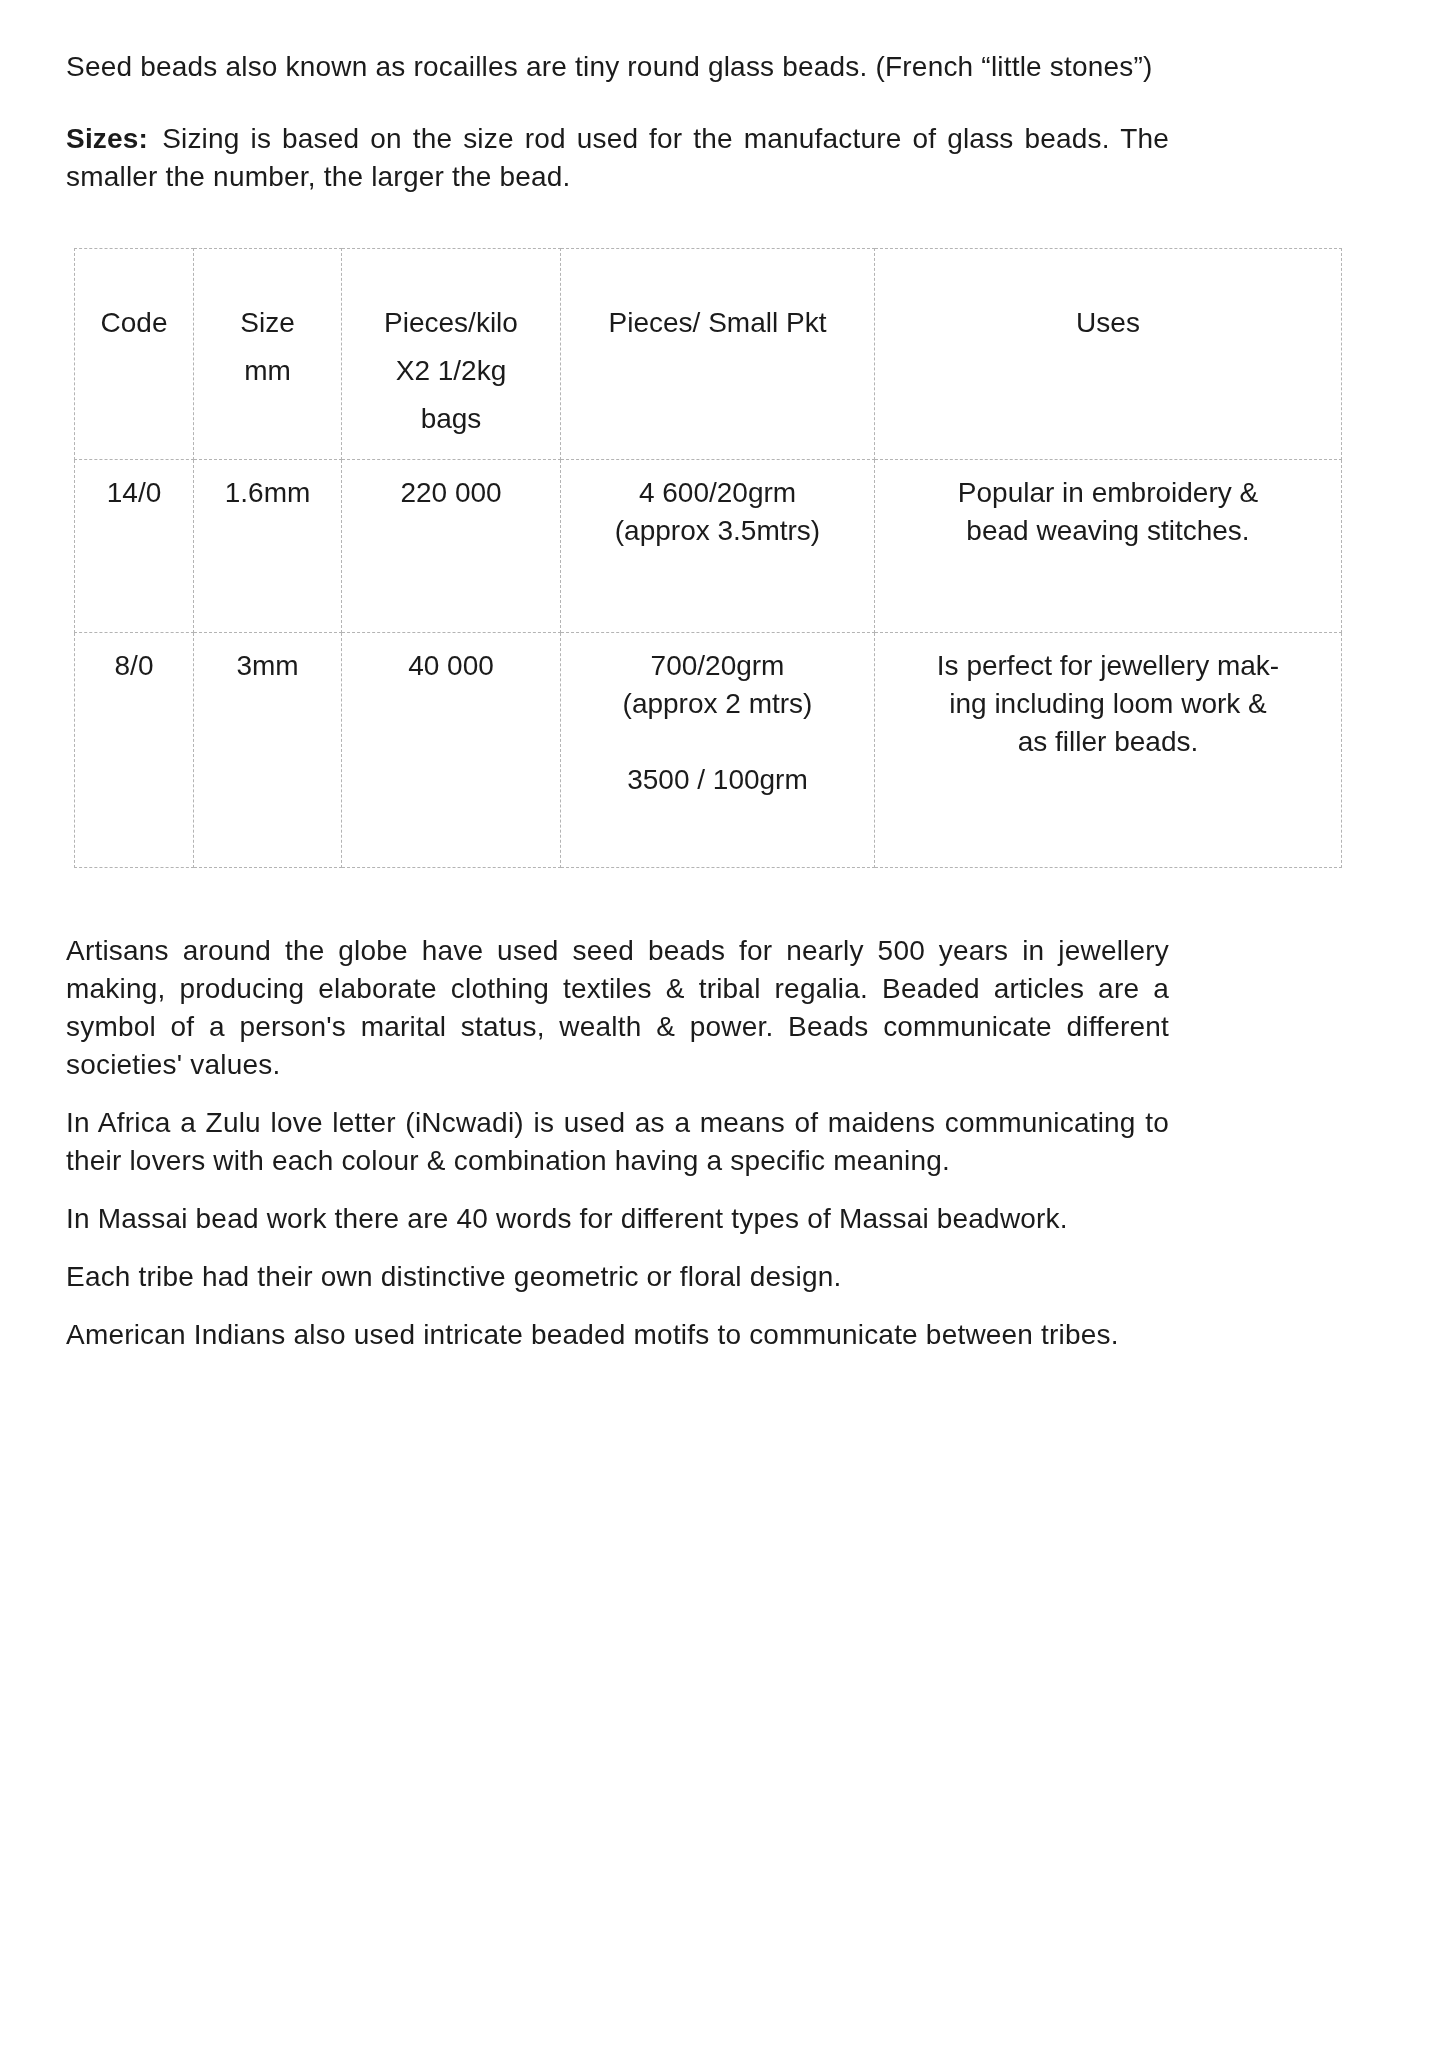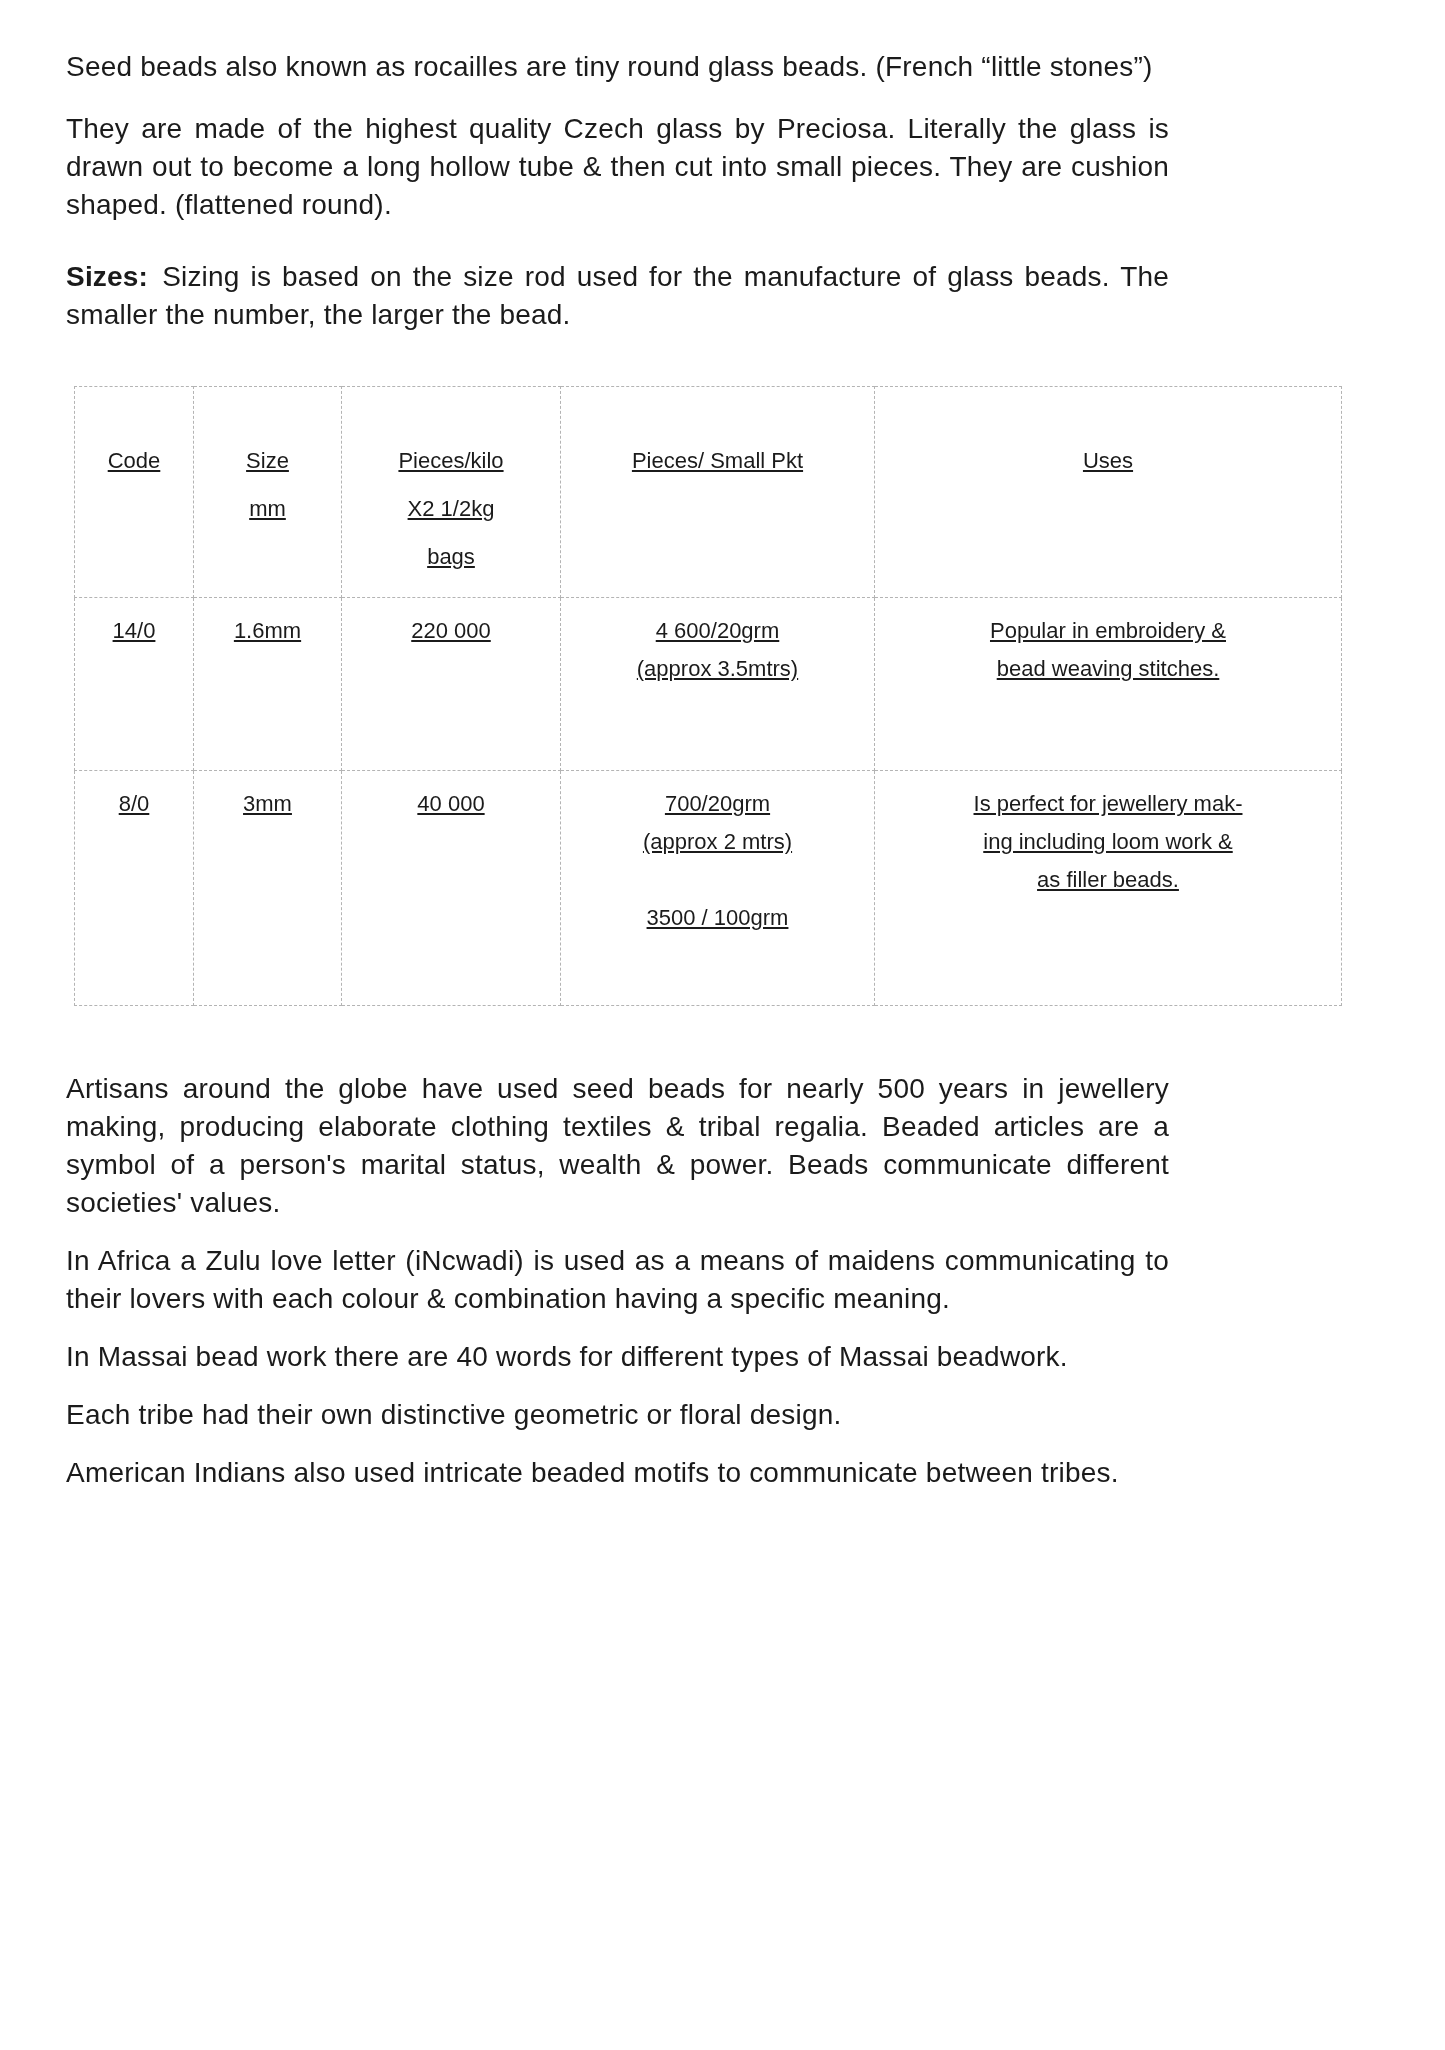--- a/index.html
+++ b/index.html
@@ -42,24 +42,23 @@
     width: 1267px;
     margin: 52px 0 0 8px;
   }
   table.bead-table td, table.bead-table th {
     border: 1px dashed #b4b4b4;
     text-align: center;
     vertical-align: top;
     white-space: pre-line;
     padding: 14px 6px 0 6px;
     font-weight: normal;
-    font-size: 22px;
+    font-size: 28px;
     line-height: 38px;
     overflow: hidden;
-    text-decoration: underline;
   }
   table.bead-table th {
     vertical-align: top;
     padding-top: 50px;
     line-height: 48px;
   }
   th.hdr-bold { font-weight: bold; }
   td.cell-code { font-weight: bold; }
   td.cell-small-pkt {
     vertical-align: middle;
@@ -72,21 +71,20 @@
   tr.row-8     { height: 235px; }
   tr.row-5     { height: 210px; }
 </style>
 </head>
 <body>
 
 <div class="page">
 
   <p class="para">Seed beads also known as rocailles are tiny round glass beads. (French “little stones”)</p>
 
-  <p class="para mt24">They are made of the highest quality Czech glass by Preciosa. Literally the glass is drawn out to become a long hollow tube &amp; then cut into small pieces. They are cushion shaped. (flattened round).</p>
 
   <p class="para mt34"><span class="bold-lead">Sizes:</span><span>Sizing is based on the size rod used for the manufacture of glass beads. The smaller the number, the larger the bead.</span></p>
 
   <table class="bead-table">
     <colgroup>
       <col style="width:119px">
       <col style="width:148px">
       <col style="width:219px">
       <col style="width:314px">
       <col style="width:467px">

